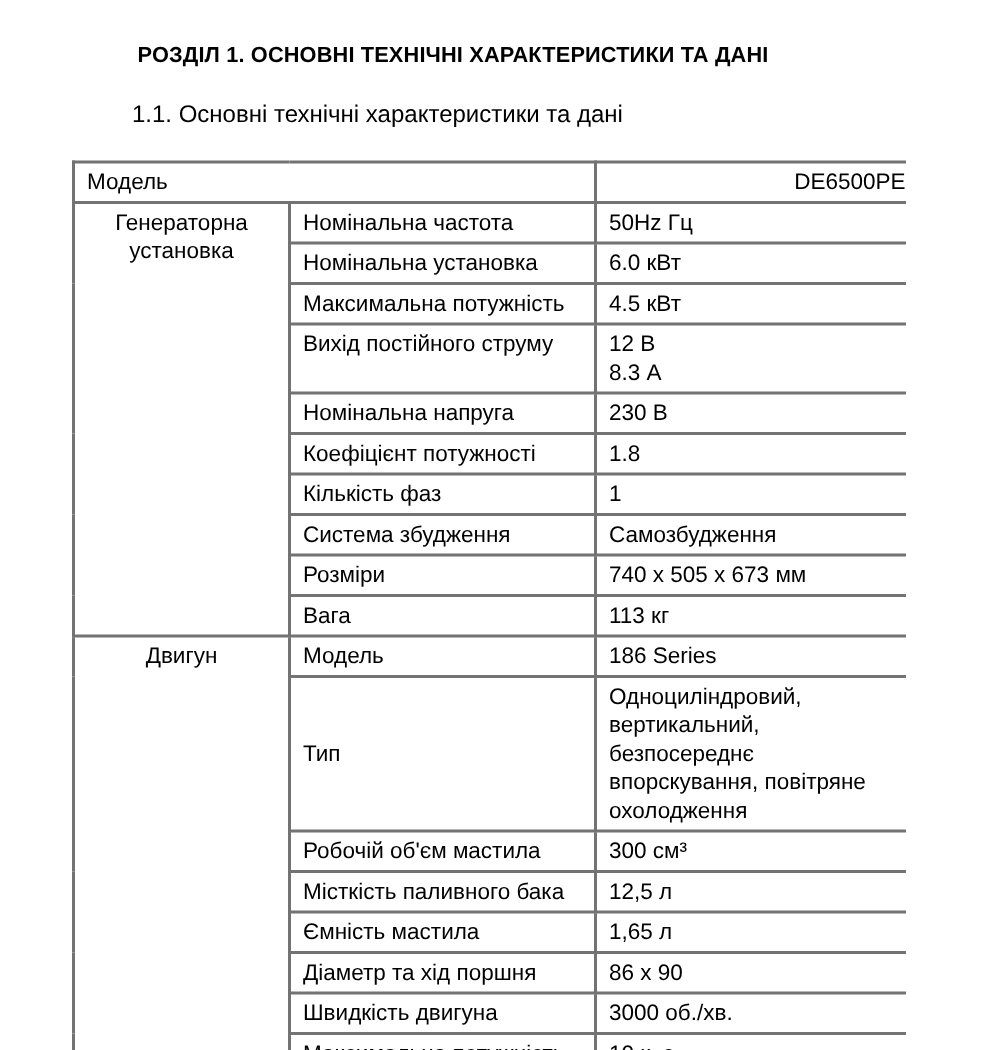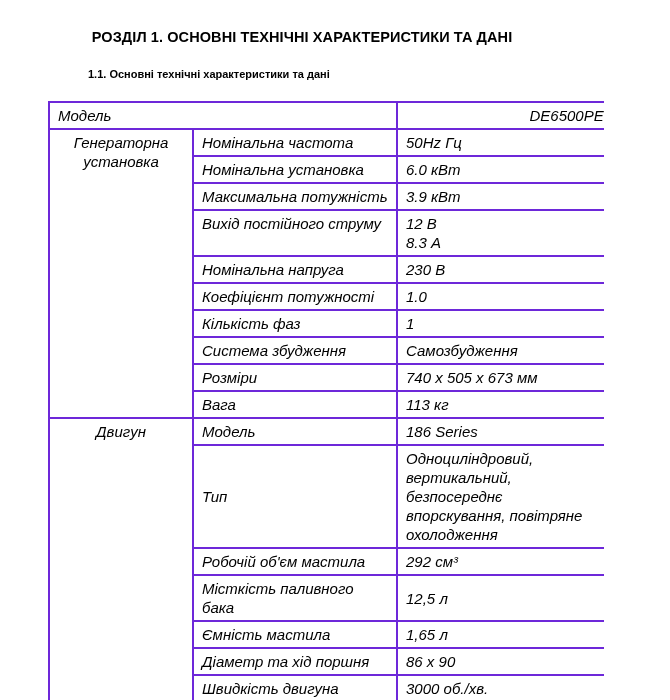--- a/index.html
+++ b/index.html
@@ -20,37 +20,36 @@
   .doc-title {
     margin: 0;
     padding-top: 29px;
     font-size: 14.5px;
     font-weight: bold;
     text-align: center;
     letter-spacing: 0.1px;
   }
   .doc-subtitle {
     margin: 23px 0 0 88px;
-    font-size: 11px;
-    font-weight: bold;
+    font-size: 16px;
+    font-weight: normal;
   }
   table.spec-table {
     border-collapse: collapse;
     table-layout: fixed;
     width: 572px;
     margin: 21px 0 0 48px;
   }
   .spec-table td {
-    border: 2px solid #6d28d9;
+    border: 2px solid #737373;
     font-size: 15px;
     line-height: 19px;
     padding: 3px 8px 3px 8px;
     vertical-align: middle;
     word-wrap: break-word;
-    font-style: italic;
   }
   .spec-table td.section-cell {
     vertical-align: top;
     text-align: center;
   }
   .spec-table td.center {
     text-align: right;
   }
   .spec-table td.v-top {
     vertical-align: top;
@@ -81,36 +80,36 @@
           <td class="section-cell" rowspan="10">Генераторна установка</td>
           <td>Номінальна частота</td>
           <td>50Hz Гц</td>
         </tr>
         <tr>
           <td>Номінальна установка</td>
           <td>6.0 кВт</td>
         </tr>
         <tr>
           <td>Максимальна потужність</td>
-          <td>3.9 кВт</td>
+          <td>4.5 кВт</td>
         </tr>
         <tr>
           <td class="v-top">Вихід постійного струму</td>
           <td>
             <div class="value-line">12 В</div>
             <div class="value-line">8.3 А</div>
           </td>
         </tr>
         <tr>
           <td>Номінальна напруга</td>
           <td>230 В</td>
         </tr>
         <tr>
           <td>Коефіцієнт потужності</td>
-          <td>1.0</td>
+          <td>1.8</td>
         </tr>
         <tr>
           <td>Кількість фаз</td>
           <td>1</td>
         </tr>
         <tr>
           <td>Система збудження</td>
           <td>Самозбудження</td>
         </tr>
         <tr>
@@ -131,21 +130,21 @@
           <td>
             <div class="value-line">Одноциліндровий,</div>
             <div class="value-line">вертикальний,</div>
             <div class="value-line">безпосереднє</div>
             <div class="value-line">впорскування, повітряне</div>
             <div class="value-line">охолодження</div>
           </td>
         </tr>
         <tr>
           <td>Робочій об'єм мастила</td>
-          <td>292 см³</td>
+          <td>300 см³</td>
         </tr>
         <tr>
           <td>Місткість паливного бака</td>
           <td>12,5 л</td>
         </tr>
         <tr>
           <td>Ємність мастила</td>
           <td>1,65 л</td>
         </tr>
         <tr>

